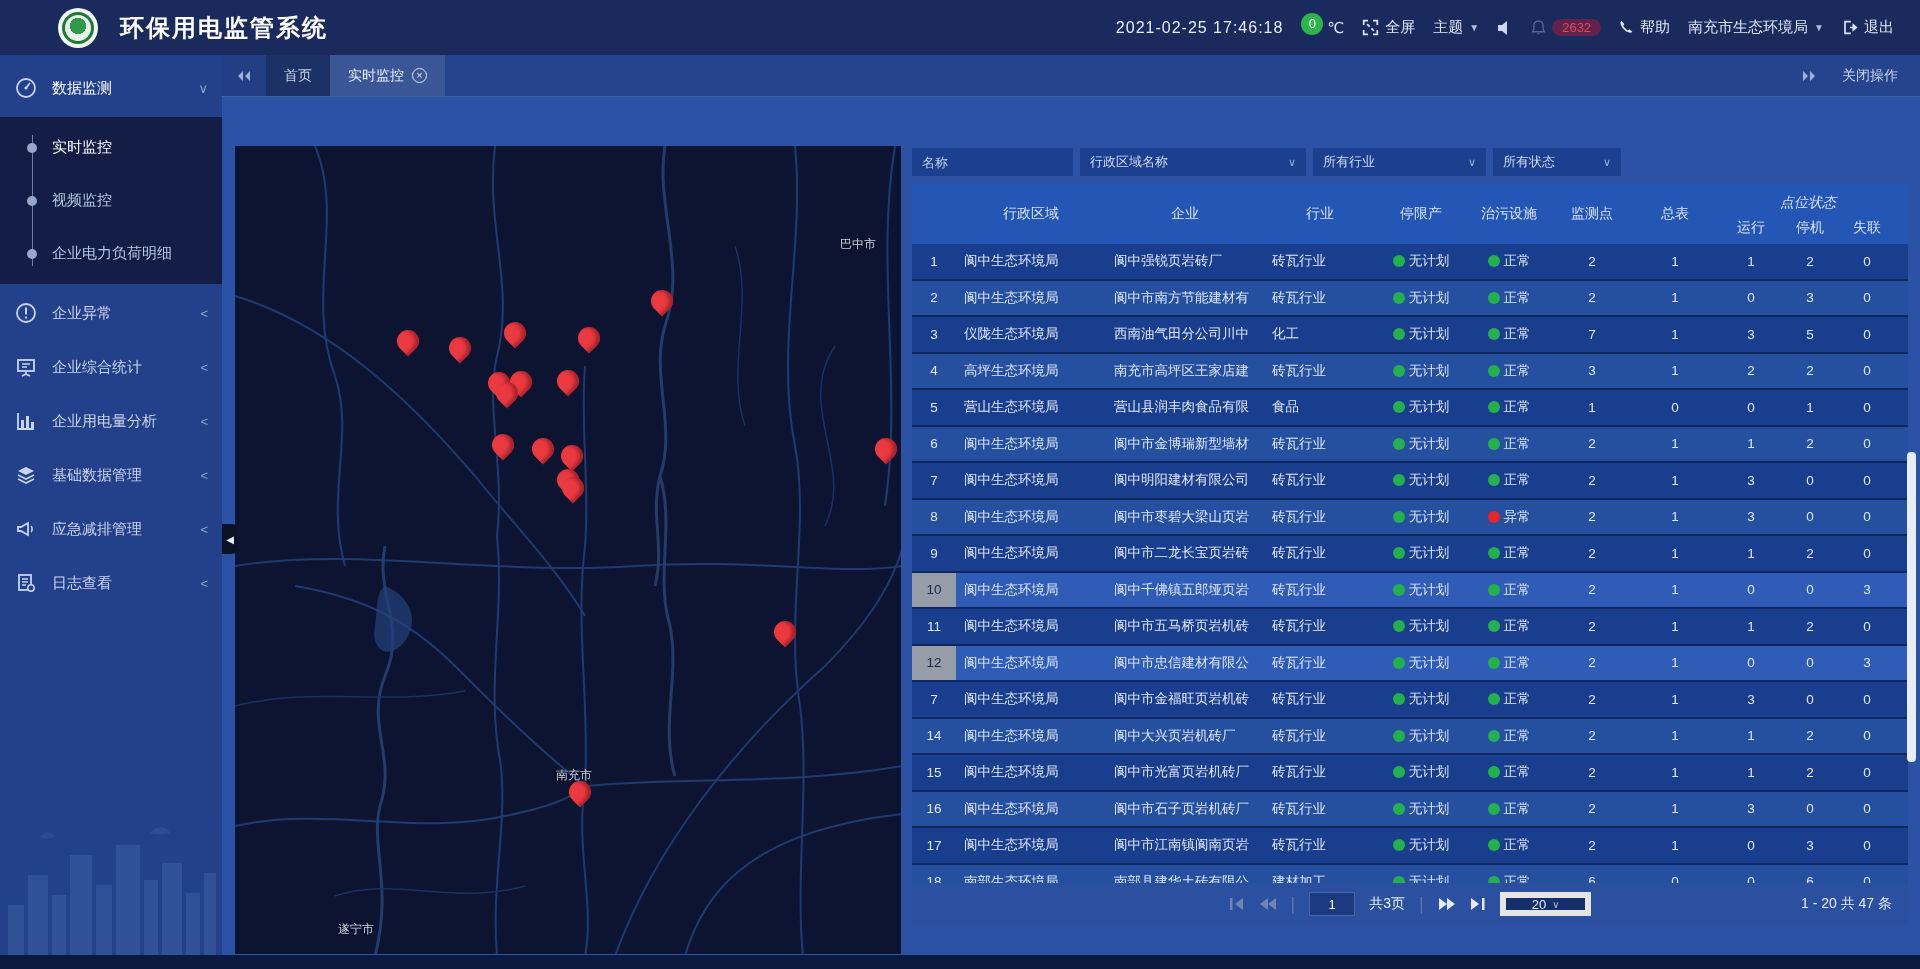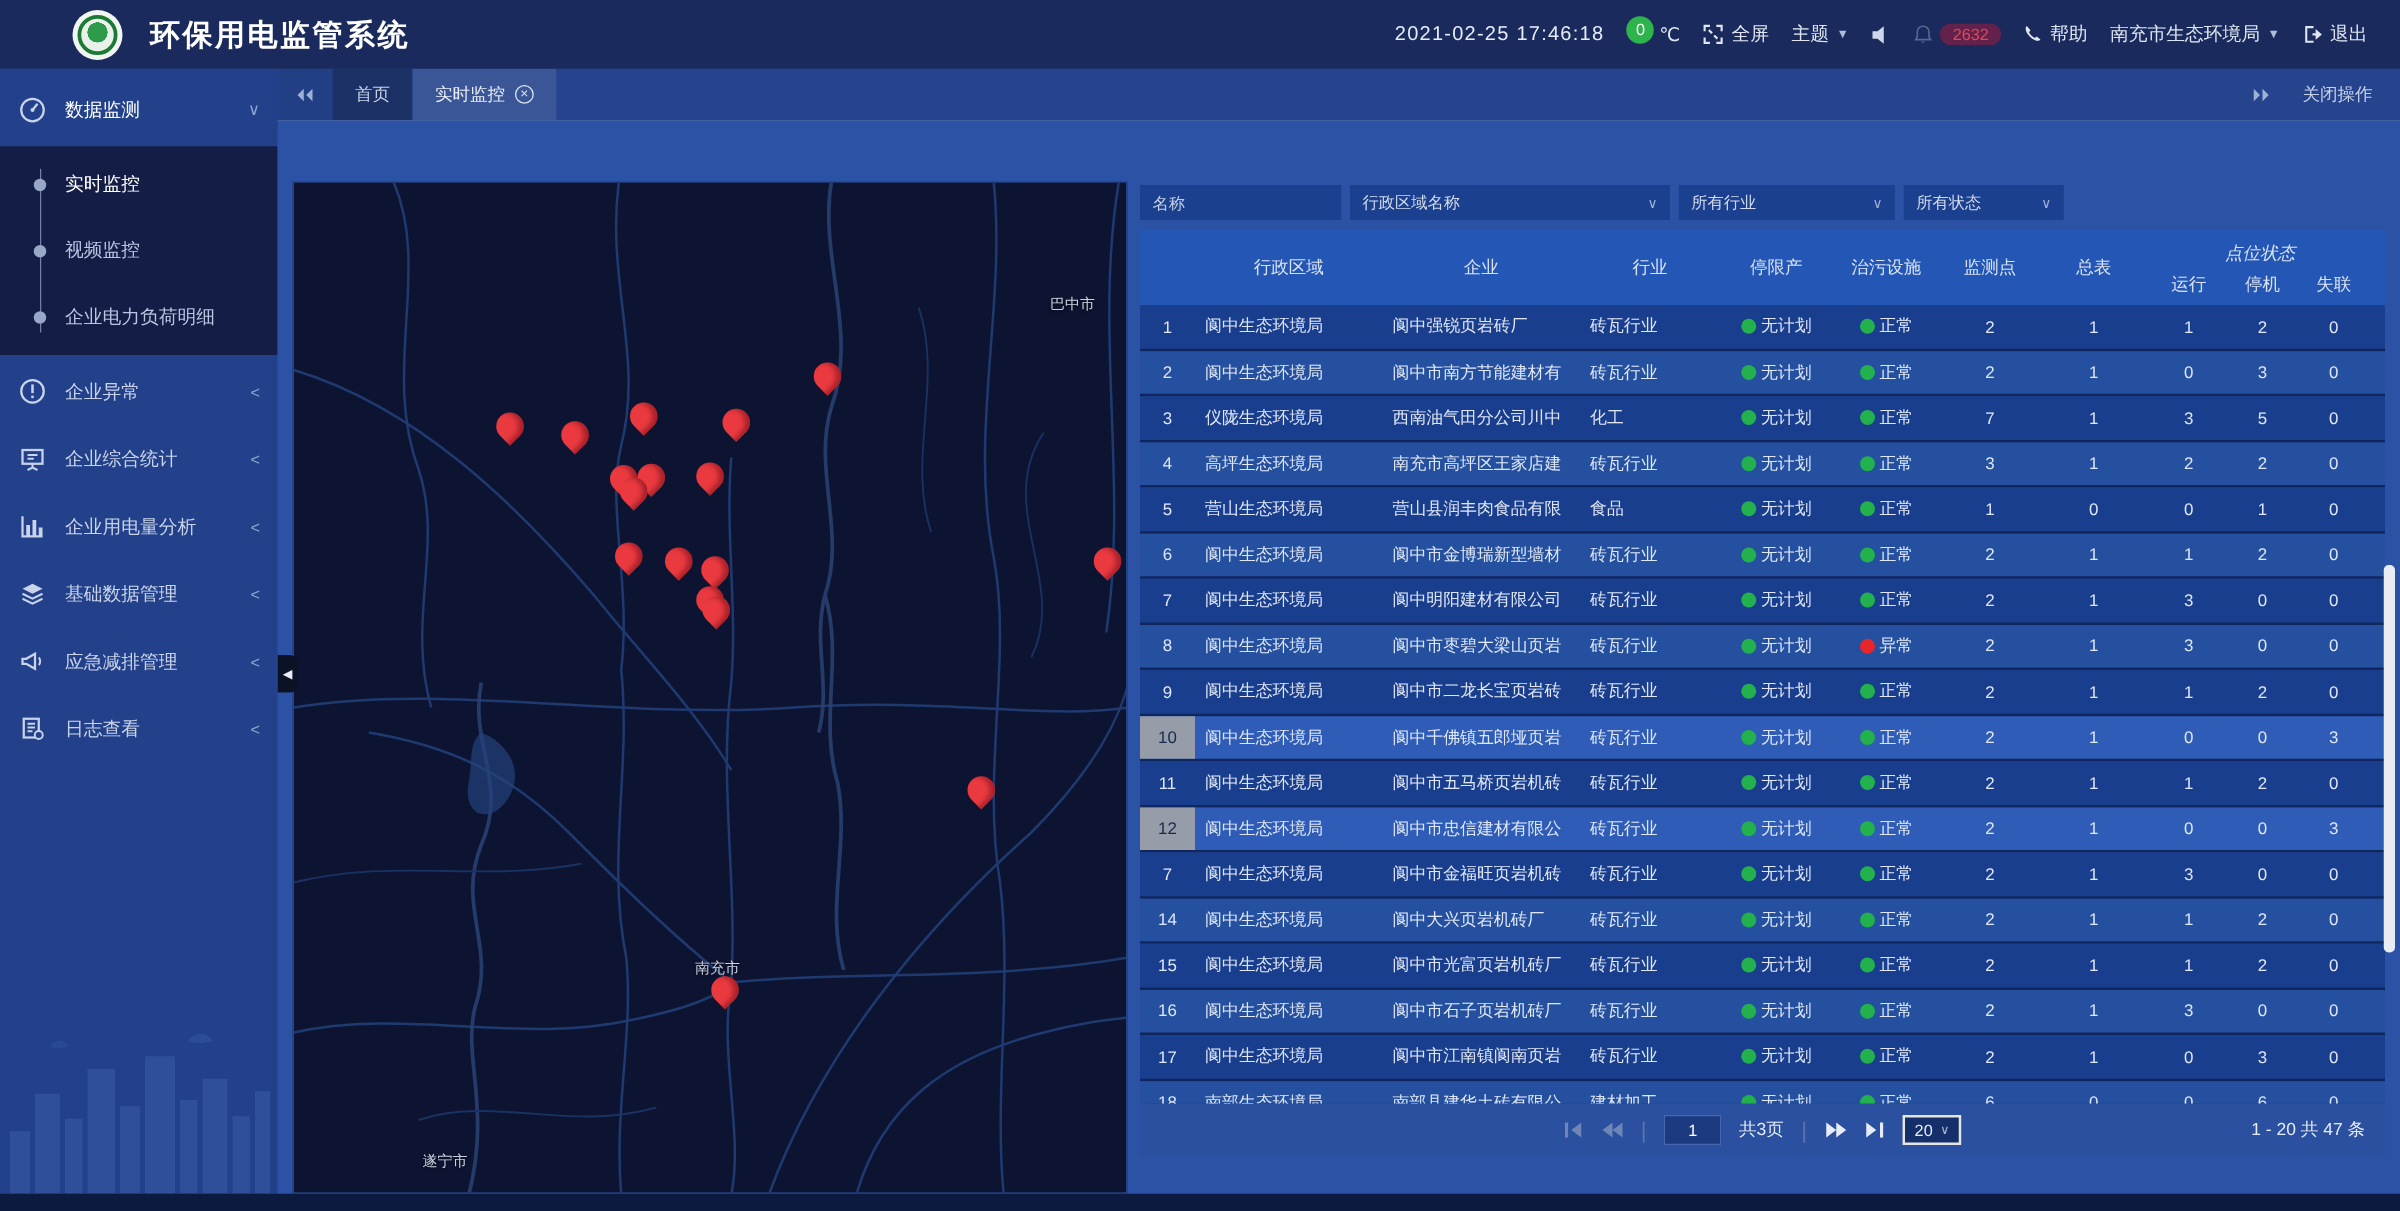--- a/index.html
+++ b/index.html
@@ -56,21 +56,21 @@
   .pin{position:absolute;width:22px;height:22px;border-radius:50% 50% 50% 0;transform:rotate(-45deg);box-shadow:inset -3px -3px 4px rgba(90,5,15,.45);cursor:pointer;}
   .collapse-toggle{position:absolute;left:222px;top:524px;width:16px;height:30px;background:#0c1226;color:#e8edf6;border-radius:0 6px 6px 0;display:flex;align-items:center;justify-content:center;font-size:10px;cursor:pointer;z-index:8;}
 
   
   .panel{position:absolute;left:912px;top:148px;width:996px;height:777px;}
   .filters{display:flex;gap:7px;height:28px;margin-bottom:8px;}
   .f-input{width:161px;background:#1c4090;border:0;color:#d0daec;font-size:13px;padding:0 10px;outline:none;}
   .f-input::placeholder{color:#c3cfe6;}
   .f-select{background:#1c4090;color:#d0daec;font-size:13px;display:flex;align-items:center;justify-content:space-between;padding:0 10px;cursor:pointer;}
   .f-select .caret{color:#9fb1d4;font-size:11px;}
-  .fw1{width:256px}.fw2{width:173px}.fw3{width:128px}
+  .fw1{width:226px}.fw2{width:173px}.fw3{width:128px}
 
   .grid-cols{display:grid;grid-template-columns:44px 150px 158px 112px 90px 86px 80px 86px 66px 52px 62px;}
   .thead{background:#2457b5;height:60px;grid-template-rows:28px 32px;color:#d9e2f2;font-size:14px;}
   .th{display:flex;align-items:center;justify-content:center;grid-row:1/3;}
   .th-group{grid-column:9/12;grid-row:1;display:flex;align-items:flex-end;justify-content:center;font-style:italic;padding-bottom:0px;}
   .th-sub{grid-row:2;display:flex;align-items:center;justify-content:center;}
   .tbody{height:639px;overflow:hidden;background:#16377f;}
   .tr{height:36.5px;border-bottom:2px solid #10265f;color:#dfe7f5;font-size:13.5px;background:#1a3e8e;cursor:pointer;}
   .tr:nth-child(even){background:#24509f;}
   .tr.sel{background:#2e5cb6;}
@@ -78,21 +78,21 @@
   .td.left{justify-content:flex-start;padding-left:8px;}
   .dot{width:12px;height:12px;border-radius:50%;display:inline-block;margin-right:4px;flex:0 0 auto;}
   .tr.sel .td.num{background:#969da8;color:#18294f;}
 
   .pager{height:42px;background:#2a509f;display:flex;align-items:center;color:#e6ecf7;font-size:14px;padding:0 16px;position:relative;}
   .pager-center{position:absolute;left:0;right:0;display:flex;align-items:center;justify-content:center;gap:14px;}
   .pgbtn{display:inline-flex;align-items:center;cursor:pointer;}
   .pgbtn svg{display:block;}
   .pg-sep{color:#5c74aa;font-size:18px;}
   .pg-input{width:46px;height:24px;background:#1b3a80;border:1px solid #4866ad;color:#fff;text-align:center;font-size:13px;outline:none;}
-  .pg-select{background:#142f6a;border:2px solid #e5e5e5;color:#e6ecf7;height:24px;display:flex;align-items:center;gap:6px;padding:0 8px;font-size:13px;cursor:pointer;}
+  .pg-select{background:#142f6a;border:6px solid #e5e5e5;color:#e6ecf7;height:24px;display:flex;align-items:center;gap:6px;padding:0 26px;font-size:13px;cursor:pointer;}
   .pg-range{margin-left:auto;white-space:nowrap;}
   .scroll-thumb{position:absolute;right:2px;width:9px;border-radius:4px;background:#e8ecf3;top:452px;height:310px;}
 
   .bottom-strip{position:absolute;left:0;top:955px;width:1920px;height:14px;background:#0c1a3f;z-index:40;}
 </style>
 </head>
 <body>
 
 <div class="app">
 

